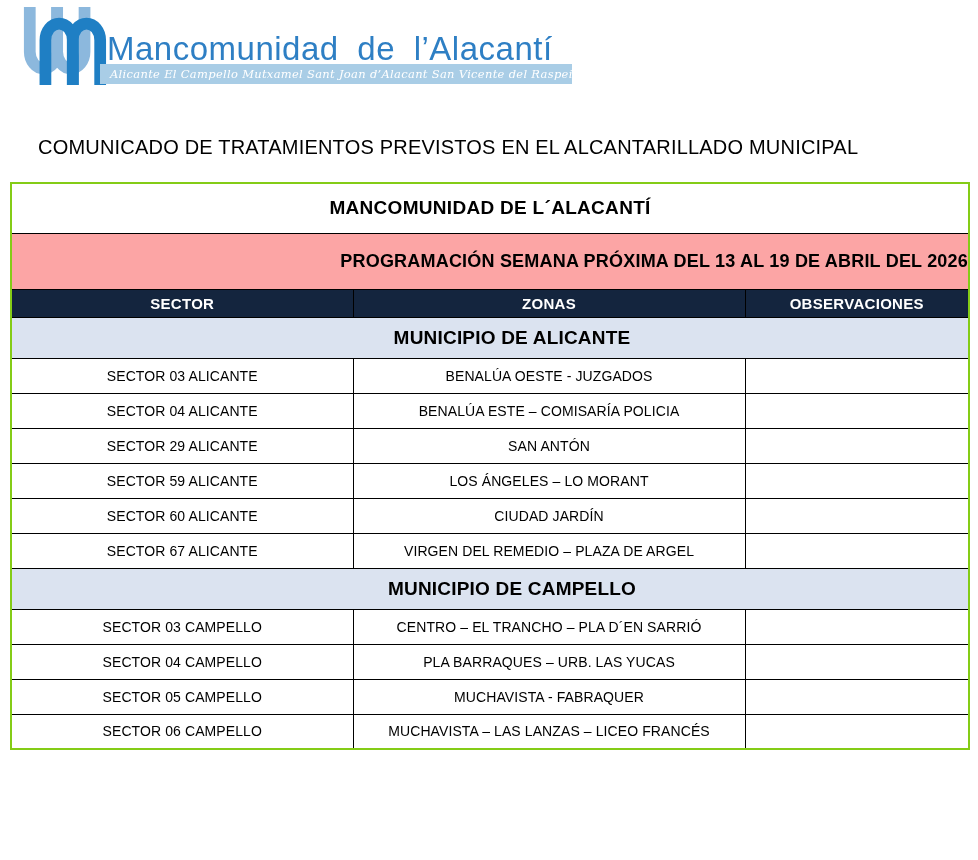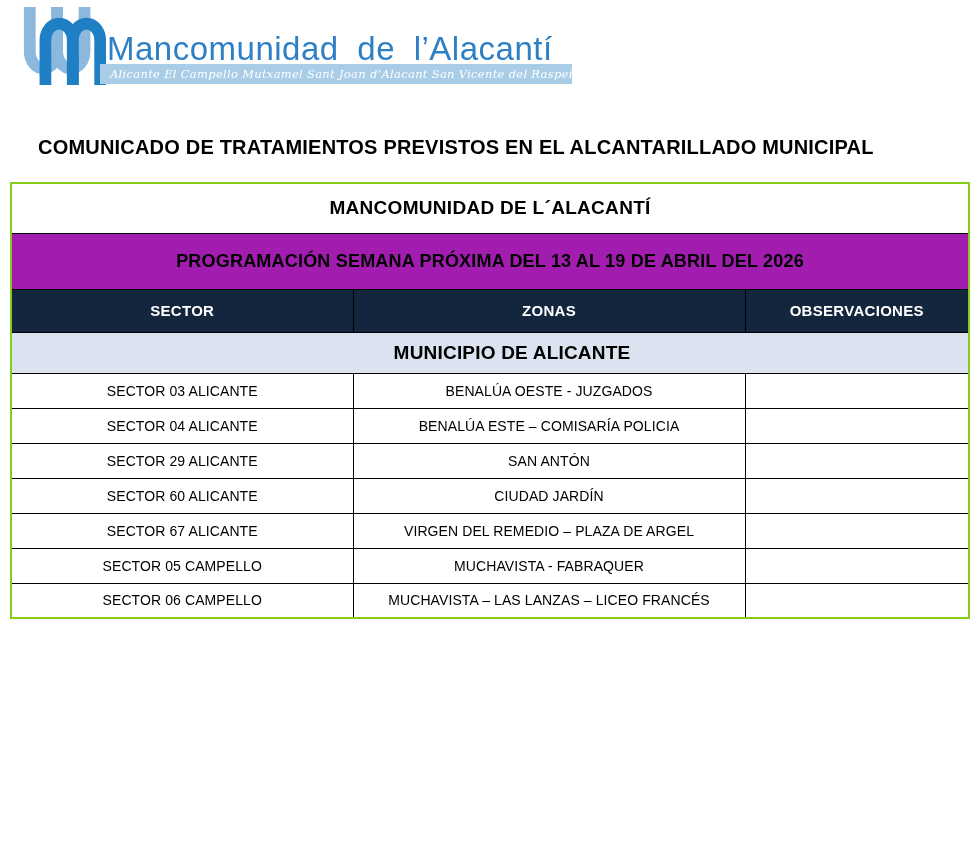--- a/index.html
+++ b/index.html
@@ -21,40 +21,40 @@
   }
   .wordmark {
     position:absolute; left:107px; top:30px;
     color:#2e7fc4; font-size:33px; font-weight:500;
     letter-spacing:0.5px; word-spacing:9px; white-space:nowrap;
   }
 
   
   .page-title {
     position:absolute; left:38px; top:136px;
-    font-size:20px; font-weight:bold; letter-spacing:0.2px; white-space:nowrap;
+    font-size:20px; font-weight:normal; letter-spacing:0.2px; white-space:nowrap;
   }
 
   
   table.main {
     position:absolute; left:10px; top:182px; width:958px;
     border-collapse:collapse; table-layout:fixed;
     border:2px solid #84cc16;
   }
   table.main col.c1 { width:342px; }
   table.main col.c2 { width:392px; }
   table.main col.c3 { width:224px; }
   table.main td, table.main th {
     border:1.5px solid #000; text-align:center; vertical-align:middle;
     overflow:hidden; white-space:nowrap;
   }
   tr.row-title td   { height:50px; font-size:19px; font-weight:bold; letter-spacing:0.3px; background:#fff; }
-  tr.row-subtitle td{ height:56px; font-size:18px; font-weight:bold; letter-spacing:0.2px; background:#a21caf; }
+  tr.row-subtitle td{ height:56px; font-size:18px; font-weight:bold; letter-spacing:0.2px; background:#fca5a5;text-align:right; }
   tr.row-colheads th{
-    height:43px; background:#14253e; color:#ffffff;
+    height:28px; background:#14253e; color:#ffffff;
     font-size:15px; font-weight:bold; letter-spacing:0.3px;
   }
   tr.row-section td {
     height:41px; background:#dbe3f0;
     font-size:19px; font-weight:bold; letter-spacing:0.2px;padding-left:44px;
   }
   tr.row-data td { height:35px; font-size:14px; background:#fff; letter-spacing:0.1px; }
 </style>
 </head>
 <body>
@@ -106,27 +106,45 @@
         <td>SECTOR 04 ALICANTE</td>
         <td>BENALÚA ESTE – COMISARÍA POLICIA</td>
         <td></td>
       </tr>
       <tr class="row-data">
         <td>SECTOR 29 ALICANTE</td>
         <td>SAN ANTÓN</td>
         <td></td>
       </tr>
       <tr class="row-data">
+        <td>SECTOR 59 ALICANTE</td>
+        <td>LOS ÁNGELES – LO MORANT</td>
+        <td></td>
+      </tr>
+      <tr class="row-data">
         <td>SECTOR 60 ALICANTE</td>
         <td>CIUDAD JARDÍN</td>
         <td></td>
       </tr>
       <tr class="row-data">
         <td>SECTOR 67 ALICANTE</td>
         <td>VIRGEN DEL REMEDIO – PLAZA DE ARGEL</td>
+        <td></td>
+      </tr>
+      <tr class="row-section">
+        <td colspan="3">MUNICIPIO DE CAMPELLO</td>
+      </tr>
+      <tr class="row-data">
+        <td>SECTOR 03 CAMPELLO</td>
+        <td>CENTRO – EL TRANCHO – PLA D´EN SARRIÓ</td>
+        <td></td>
+      </tr>
+      <tr class="row-data">
+        <td>SECTOR 04 CAMPELLO</td>
+        <td>PLA BARRAQUES – URB. LAS YUCAS</td>
         <td></td>
       </tr>
       <tr class="row-data">
         <td>SECTOR 05 CAMPELLO</td>
         <td>MUCHAVISTA - FABRAQUER</td>
         <td></td>
       </tr>
       <tr class="row-data">
         <td>SECTOR 06 CAMPELLO</td>
         <td>MUCHAVISTA – LAS LANZAS – LICEO FRANCÉS</td>

